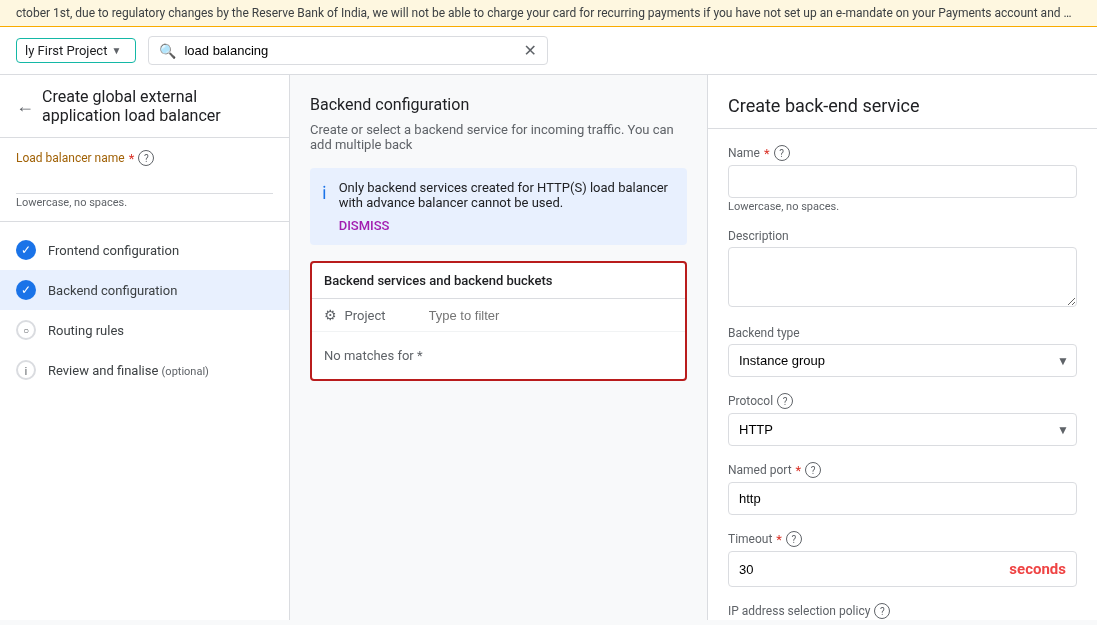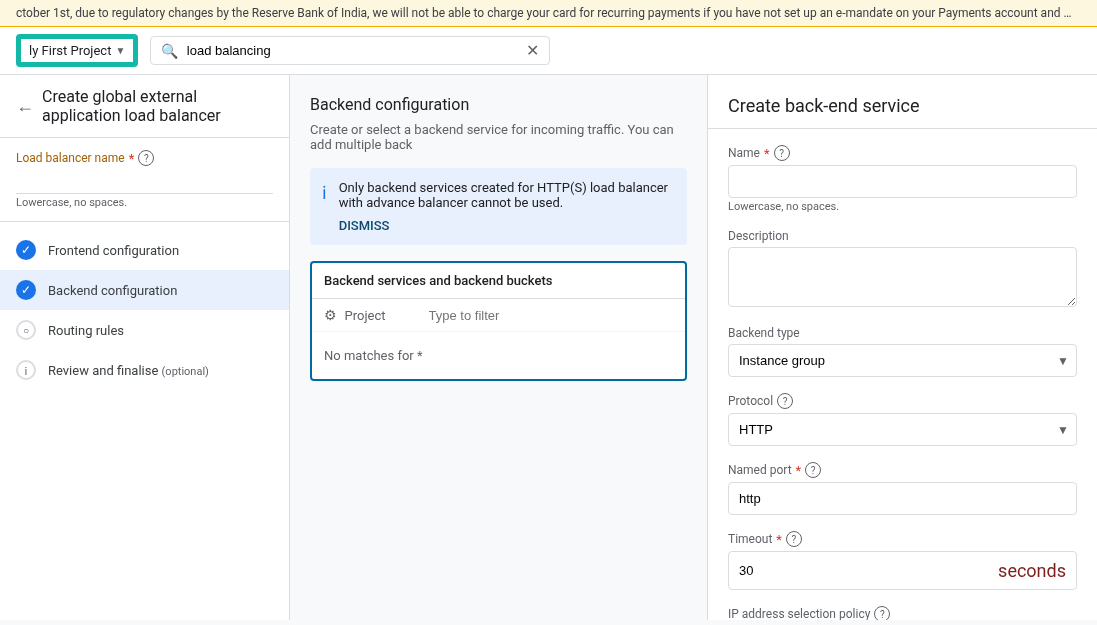--- a/index.html
+++ b/index.html
@@ -24,21 +24,21 @@
       background: #fff;
       border-bottom: 1px solid #dadce0;
       padding: 0 16px;
       height: 48px;
       gap: 12px;
     }
     .project-selector {
       display: flex;
       align-items: center;
       background: #fff;
-      border: 5px solid #14b8a6;
+      border: 1px solid #14b8a6;
       border-radius: 4px;
       padding: 4px 8px;
       cursor: pointer;
       font-size: 13px;
       gap: 4px;
       min-width: 120px;
     }
     .project-selector .chevron { font-size: 10px; color: #5f6368; }
     .search-bar {
       flex: 1;
@@ -170,26 +170,26 @@
     .info-box {
       background: #e8f0fe;
       border-radius: 4px;
       padding: 12px;
       display: flex;
       gap: 12px;
       margin-bottom: 16px;
     }
     .info-icon { color: #1a73e8; font-size: 18px; flex-shrink: 0; }
     .info-text { font-size: 13px; color: #202124; }
-    .dismiss-link { color: #0c4a6e; cursor: pointer; font-size: 13px; font-weight: 500; display: block; margin-top: 8px; }
+    .dismiss-link { color: #a21caf; cursor: pointer; font-size: 13px; font-weight: 500; display: block; margin-top: 8px; }
 
     
     .backend-table-box {
       background: #fff;
-      border: 2px solid #0369a1;
+      border: 2px solid #b91c1c;
       border-radius: 4px;
     }
     .table-header {
       display: flex;
       align-items: center;
       padding: 10px 12px;
       gap: 8px;
       border-bottom: 1px solid #dadce0;
     }
     .table-title { font-size: 13px; font-weight: 500; color: #202124; }
@@ -301,24 +301,25 @@
     .rp-input-inline {
       border: none;
       outline: none;
       padding: 8px 10px;
       font-size: 13px;
       flex: 1;
       background: transparent;
     }
     .input-suffix {
       padding: 8px 10px;
-      font-size: 18px;
-      color: #7f1d1d;
+      font-size: 15px;
+      color: #ef4444;
       border-left: none;
       background: transparent;
+      font-weight: bold;
     }
     .field-row {
       display: flex;
       align-items: center;
       gap: 6px;
     }
     .field-row .rp-select-wrapper { flex: 1; }
     .label-help-row {
       display: flex;
       align-items: center;

